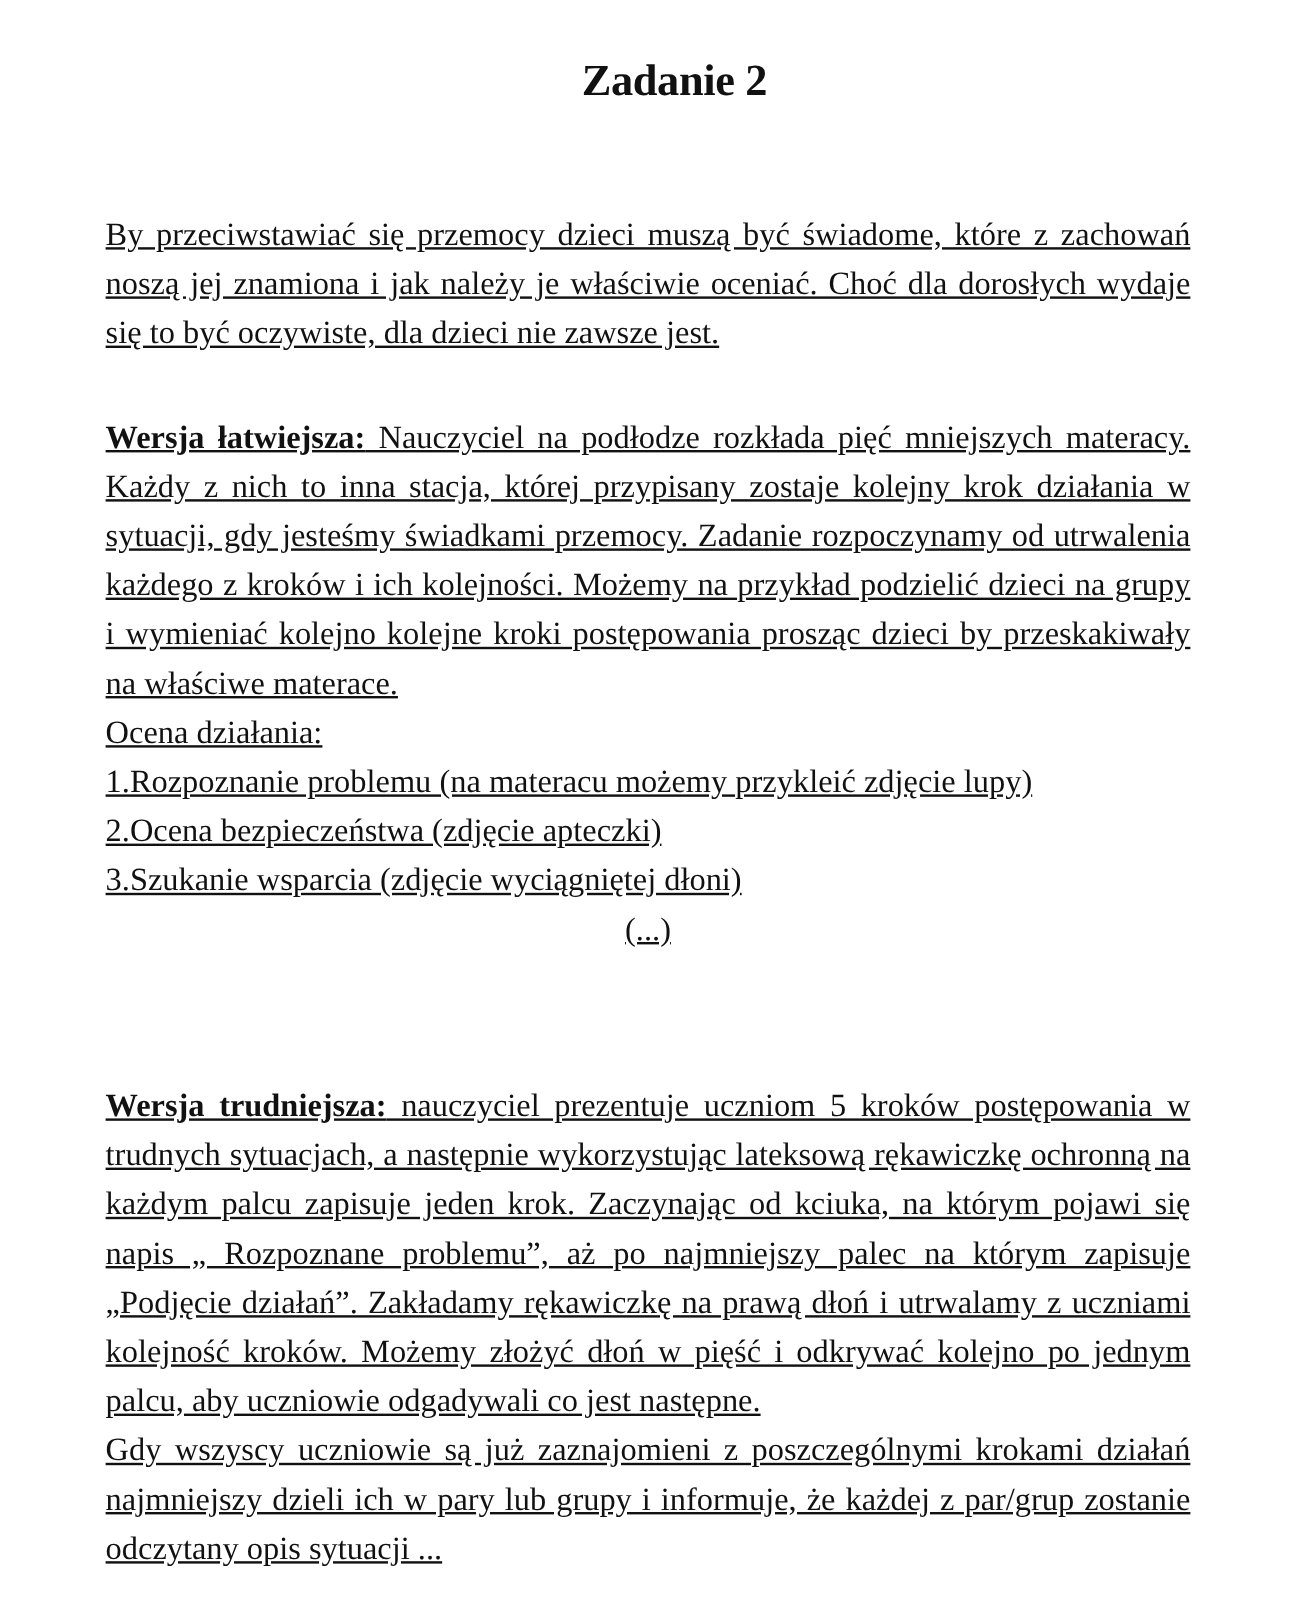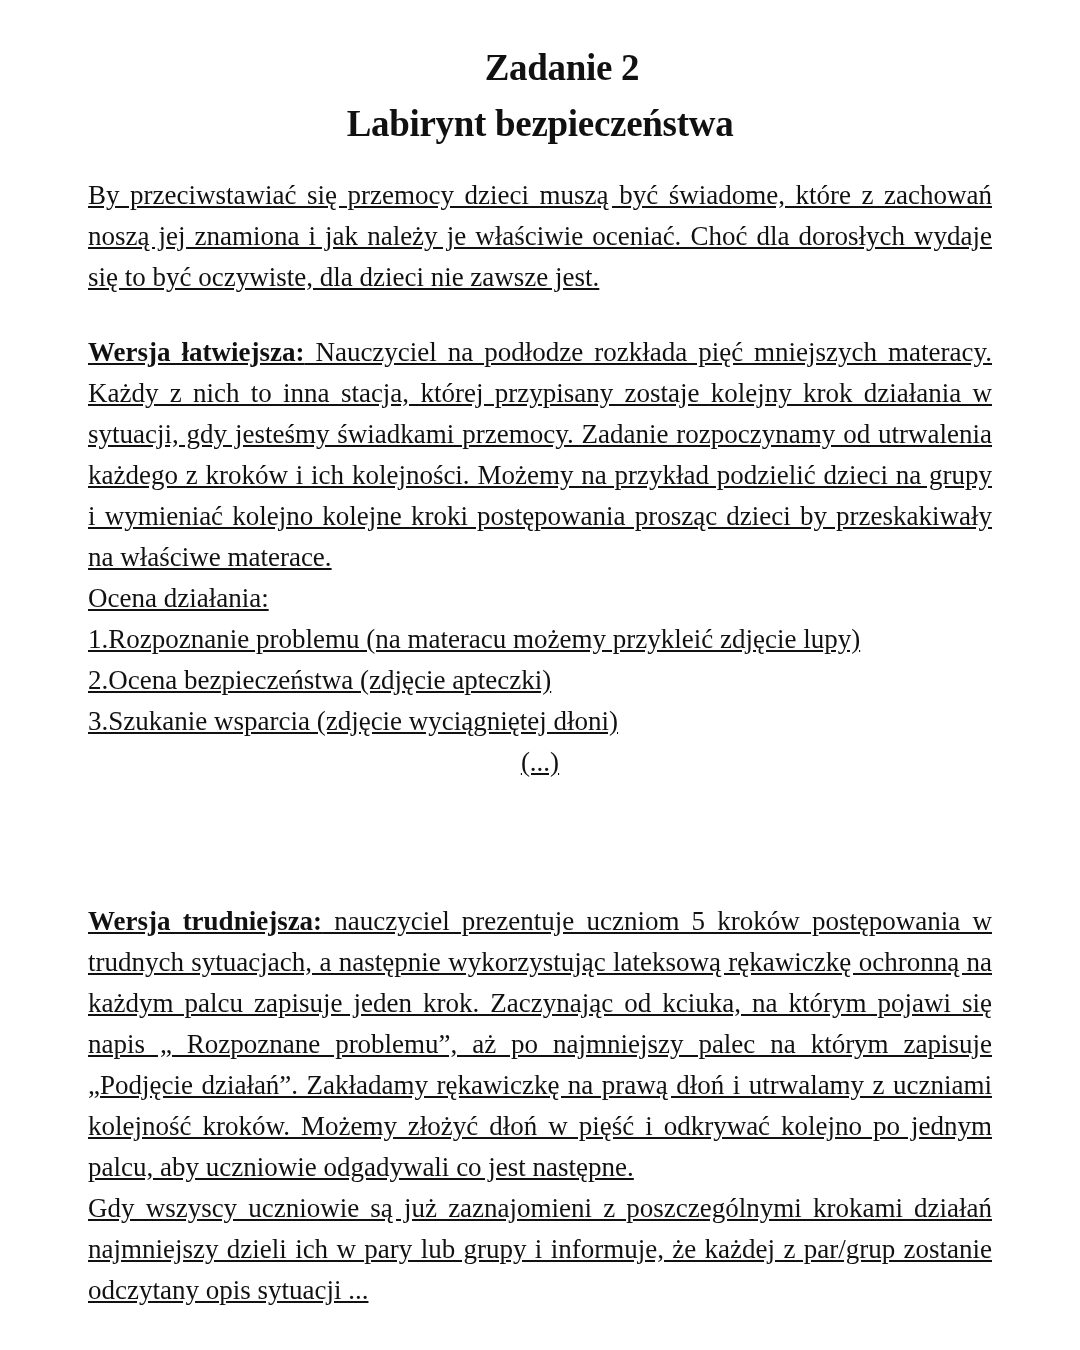--- a/index.html
+++ b/index.html
@@ -18,29 +18,28 @@
   .t2 { top: 102px; }
   .body {
     position: absolute; left: 88px; width: 904px;
     font-size: 27px; line-height: 41px;
   }
   p { margin: 0; text-decoration: underline; }
   .just { text-align: justify; text-align-last: left; }
   .center { text-align: center; }
   b { font-weight: bold; }
   #intro { top: 175px; }
-  #easy { top: 332px; }
+  #easy { top: 344px; }
   #hard { top: 901px; }
 </style>
 </head>
 <body>
 
 <div class="page">
   <h1 class="title t1">Zadanie 2</h1>
-  <h2 class="title t2">Labirynt bezpieczeństwa</h2>
 
   <div class="body" id="intro">
     <p class="just">By przeciwstawiać się przemocy dzieci muszą być świadome, które z zachowań noszą jej znamiona i jak należy je właściwie oceniać. Choć dla dorosłych wydaje się to być oczywiste, dla dzieci nie zawsze jest.</p>
   </div>
 
   <div class="body" id="easy">
     <p class="just"><b>Wersja łatwiejsza:</b><span> Nauczyciel na podłodze rozkłada pięć mniejszych materacy. Każdy z nich to inna stacja, której przypisany zostaje kolejny krok działania w sytuacji, gdy jesteśmy świadkami przemocy. Zadanie rozpoczynamy od utrwalenia każdego z kroków i ich kolejności. Możemy na przykład podzielić dzieci na grupy i wymieniać kolejno kolejne kroki postępowania prosząc dzieci by przeskakiwały na właściwe materace.</span></p>
     <p>Ocena działania:</p>
     <p>1.Rozpoznanie problemu (na materacu możemy przykleić zdjęcie lupy)</p>
     <p>2.Ocena bezpieczeństwa (zdjęcie apteczki)</p>

